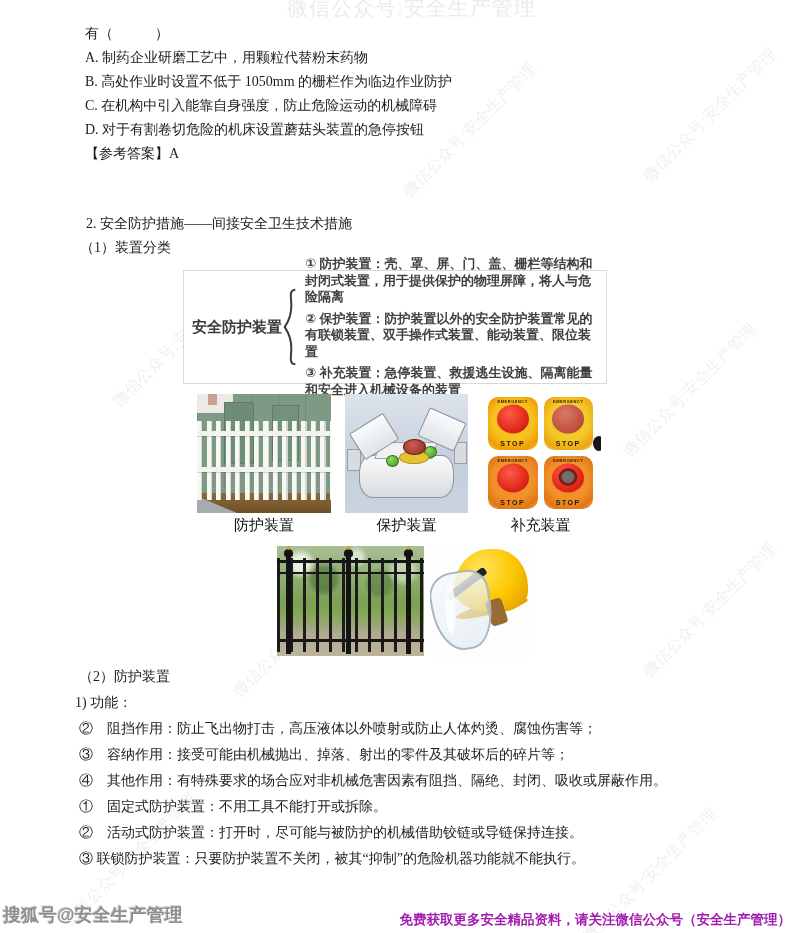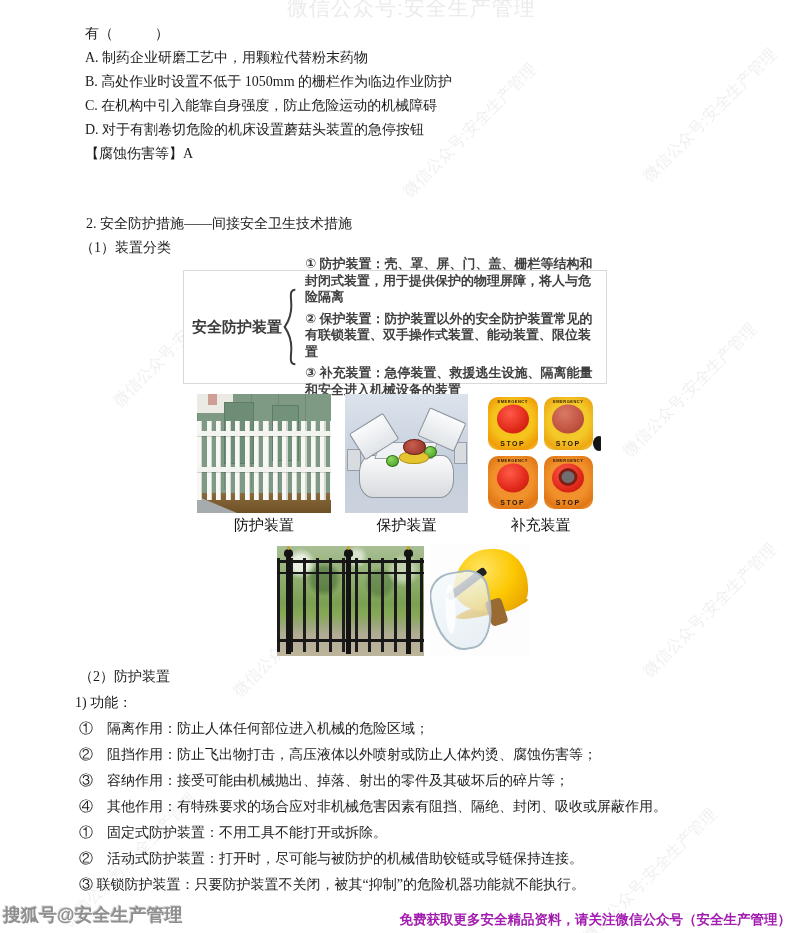--- a/index.html
+++ b/index.html
@@ -148,21 +148,21 @@
   <div class="wm" style="left:620px;top:600px;">微信公众号:安全生产管理</div>
   <div class="wm" style="left:40px;top:850px;">微信公众号:安全生产管理</div>
   <div class="wm" style="left:560px;top:865px;">微信公众号:安全生产管理</div>
 
   <div class="q">
     <div class="line">有（　　　）</div>
     <div class="line">A. 制药企业研磨工艺中，用颗粒代替粉末药物</div>
     <div class="line">B. 高处作业时设置不低于 1050mm 的栅栏作为临边作业防护</div>
     <div class="line">C. 在机构中引入能靠自身强度，防止危险运动的机械障碍</div>
     <div class="line">D. 对于有割卷切危险的机床设置蘑菇头装置的急停按钮</div>
-    <div class="line">【腐蚀伤害等】A</div>
+    <div class="line">【参考答案】A</div>
   </div>
 
   <div class="sec">
     <div class="line" style="padding-left:6px;">2. 安全防护措施——间接安全卫生技术措施</div>
     <div class="line">（1）装置分类</div>
   </div>
 
   <div class="dbox">
     <div class="dlabel">安全防护装置</div>
     <svg class="brace" viewBox="0 0 24 120">
@@ -245,21 +245,20 @@
     <div class="f5-brim"></div>
     <div class="f5-shell"></div>
     <div class="f5-strap"></div>
     <div class="f5-band"></div>
     <div class="f5-shield"></div>
   </div>
 
   <div class="prot">
     <div class="line" style="padding-left:4px;">（2）防护装置</div>
     <div class="line">1) 功能：</div>
-    <div class="line ind">①　隔离作用：防止人体任何部位进入机械的危险区域；</div>
     <div class="line ind">②　阻挡作用：防止飞出物打击，高压液体以外喷射或防止人体灼烫、腐蚀伤害等；</div>
     <div class="line ind">③　容纳作用：接受可能由机械抛出、掉落、射出的零件及其破坏后的碎片等；</div>
     <div class="line ind">④　其他作用：有特殊要求的场合应对非机械危害因素有阻挡、隔绝、封闭、吸收或屏蔽作用。</div>
     <div class="line ind">①　固定式防护装置：不用工具不能打开或拆除。</div>
     <div class="line ind">②　活动式防护装置：打开时，尽可能与被防护的机械借助铰链或导链保持连接。</div>
     <div class="line ind">③ 联锁防护装置：只要防护装置不关闭，被其“抑制”的危险机器功能就不能执行。</div>
   </div>
 
   <div class="sohu">搜狐号@安全生产管理</div>
   <div class="promo">免费获取更多安全精品资料，请关注微信公众号（安全生产管理）</div>

